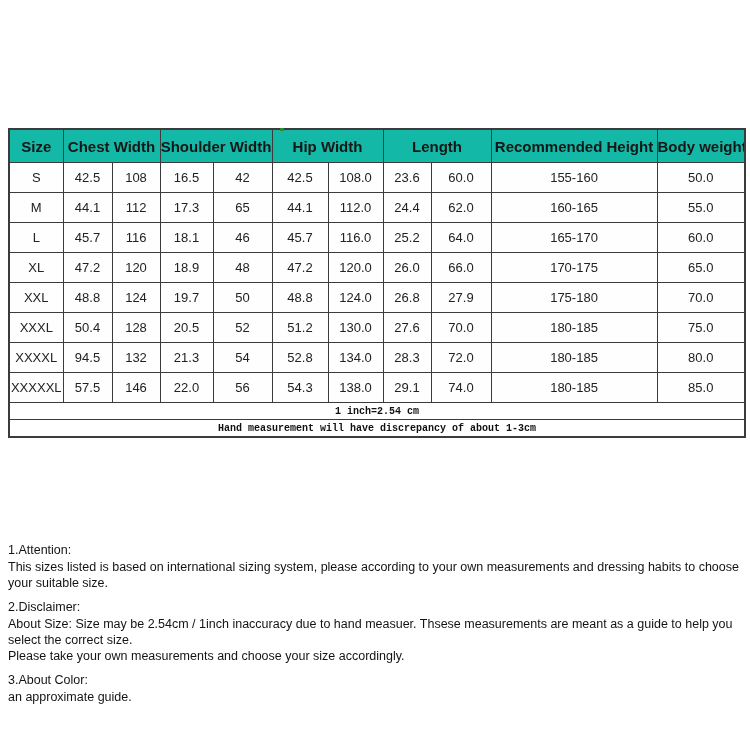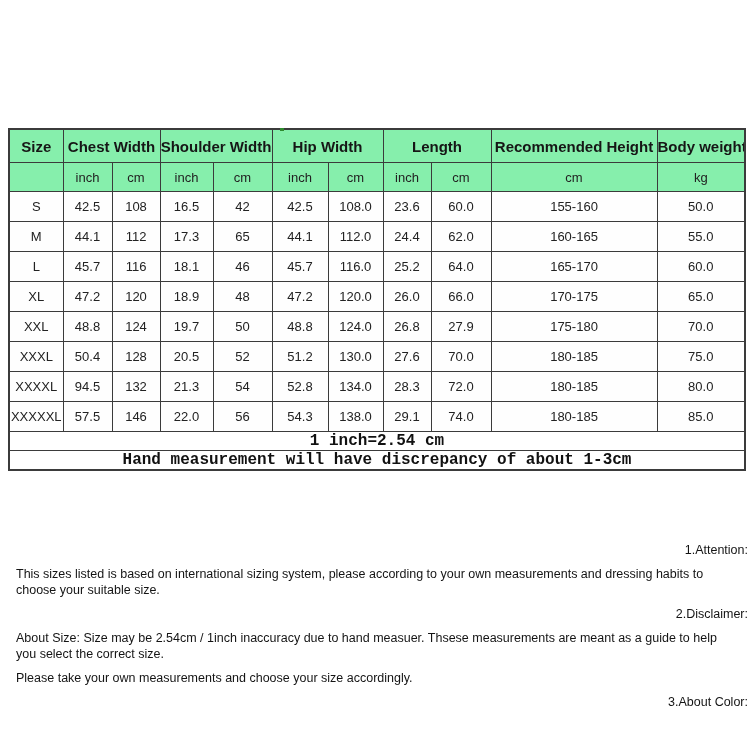--- a/index.html
+++ b/index.html
@@ -19,64 +19,64 @@
     border:2px solid #3b3b3b;
   }
   .size-chart th, .size-chart td {
     border:1px solid #3b3b3b;
     text-align:center;
     vertical-align:middle;
     padding:0;
     overflow:hidden;
     white-space:nowrap;
   }
-  .size-chart thead th { background:#86efac; }
+  .size-chart thead th { background:#14b8a6; }
   .size-chart tr.group-row th {
     font-size:15px;
     font-weight:bold;
     height:32px;
     color:#161616;
   }
   .size-chart tr.unit-row th {
     font-size:13px;
     font-weight:normal;
     height:28px;
     color:#222222;
   }
   .size-chart tbody td {
     font-size:13px;
     height:29px;
     background:#fefefe;
     color:#222222;
   }
   .size-chart tr.footnote td {
     font-family:"Liberation Mono", monospace;
-    font-size:16px;
+    font-size:10px;
     font-weight:bold;
     height:16px;
     letter-spacing:0px;
     color:#111111;
   }
   .green-mark {
     position:absolute;
     left:280px; top:128px;
     width:4px; height:3px;
     background:#2e8b2e;
   }
   .notes {
     position:absolute;
     left:8px; top:542px;
     width:740px;
     font-size:12.5px;
     line-height:16px;
     color:#141414;
   }
   .note-section { margin:0 0 8px 0; }
-  .note-heading { margin:0 0 1px 0;text-align:right; }
-  .note-line { margin:8px; }
+  .note-heading { margin:0 0 1px 0; }
+  .note-line { margin:0; }
 </style>
 </head>
 <body>
 
 <table class="size-chart">
   <colgroup>
     <col style="width:54px">
       <col style="width:49px">
       <col style="width:48px">
     <col style="width:53px">
@@ -91,33 +91,20 @@
   <thead>
     <tr class="group-row">
       <th>Size</th>
       <th colspan="2">Chest Width</th>
       <th colspan="2">Shoulder Width</th>
       <th colspan="2">Hip Width</th>
       <th colspan="2">Length</th>
       <th>Recommended Height</th>
       <th>Body weight</th>
     </tr>
-    <tr class="unit-row">
-      <th></th>
-      <th>inch</th>
-      <th>cm</th>
-      <th>inch</th>
-      <th>cm</th>
-      <th>inch</th>
-      <th>cm</th>
-      <th>inch</th>
-      <th>cm</th>
-      <th>cm</th>
-      <th>kg</th>
-    </tr>
   </thead>
   <tbody>
       <tr>
         <td>S</td>
         <td>42.5</td>
         <td>108</td>
         <td>16.5</td>
         <td>42</td>
         <td>42.5</td>
         <td>108.0</td>
@@ -235,14 +222,15 @@
     <p class="note-heading">1.Attention:</p>
     <p class="note-line">This sizes listed is based on international sizing system, please according to your own measurements and dressing habits to choose your suitable size.</p>
   </div>
   <div class="note-section">
     <p class="note-heading">2.Disclaimer:</p>
     <p class="note-line">About Size: Size may be 2.54cm / 1inch inaccuracy due to hand measuer. Thsese measurements are meant as a guide to help you select the correct size.</p>
     <p class="note-line">Please take your own measurements and choose your size accordingly.</p>
   </div>
   <div class="note-section">
     <p class="note-heading">3.About Color:</p>
+    <p class="note-line">an approximate guide.</p>
   </div>
 </div>
 
 </body></html>

